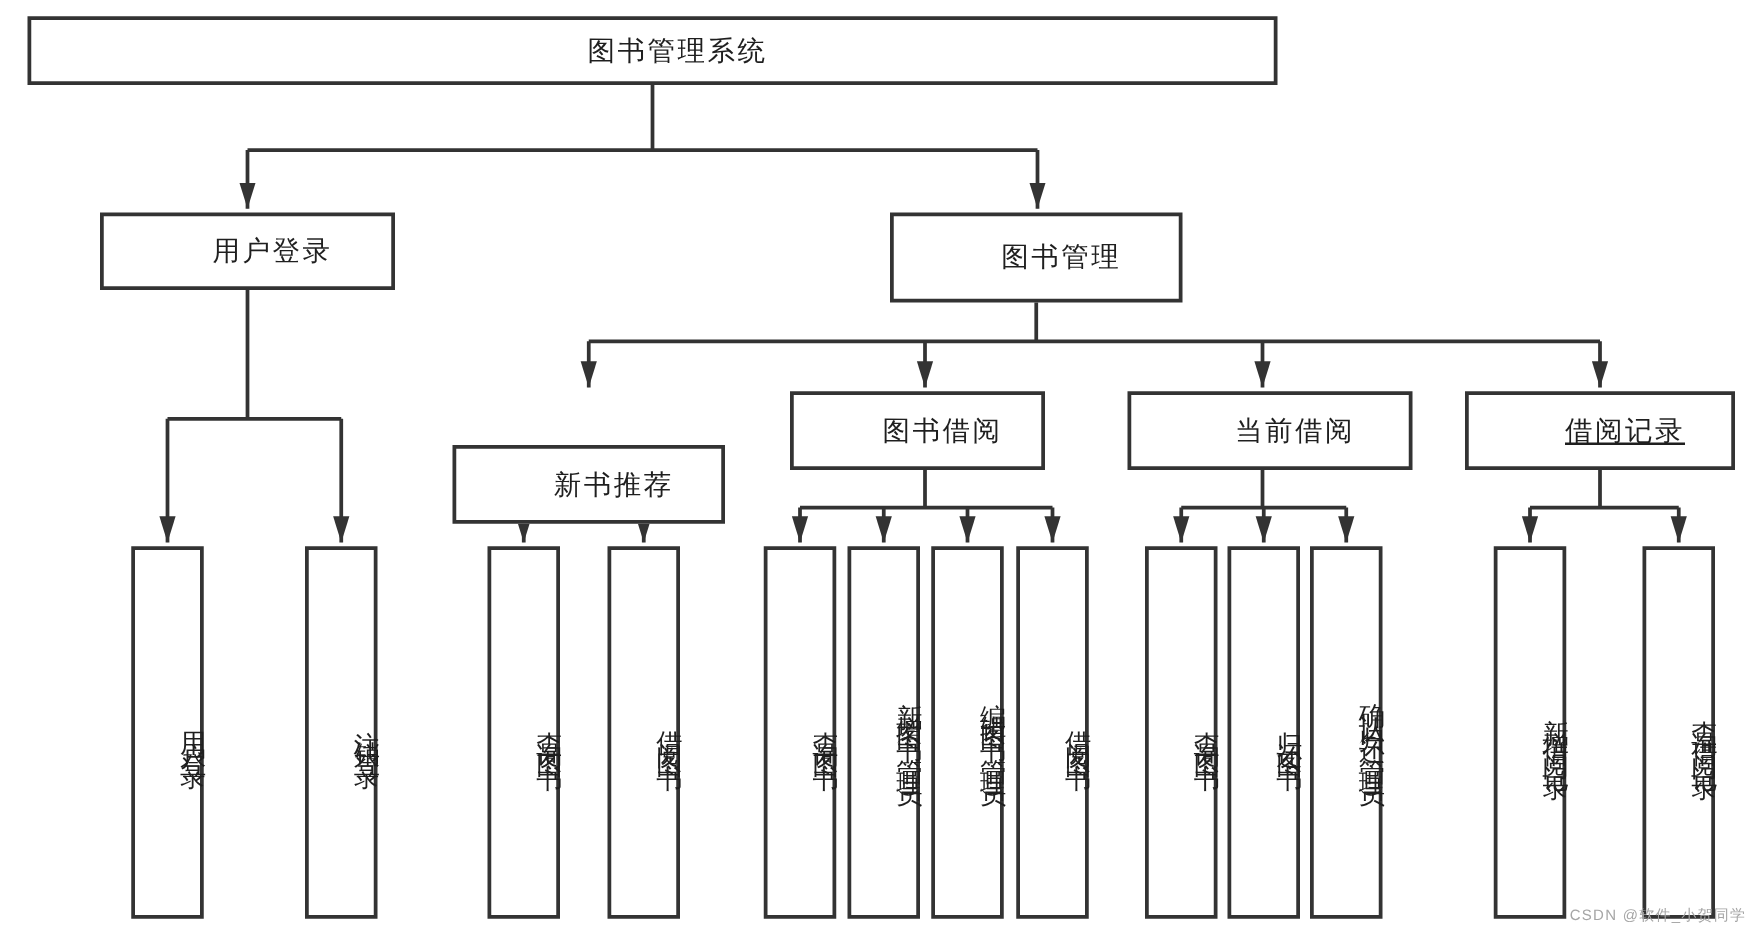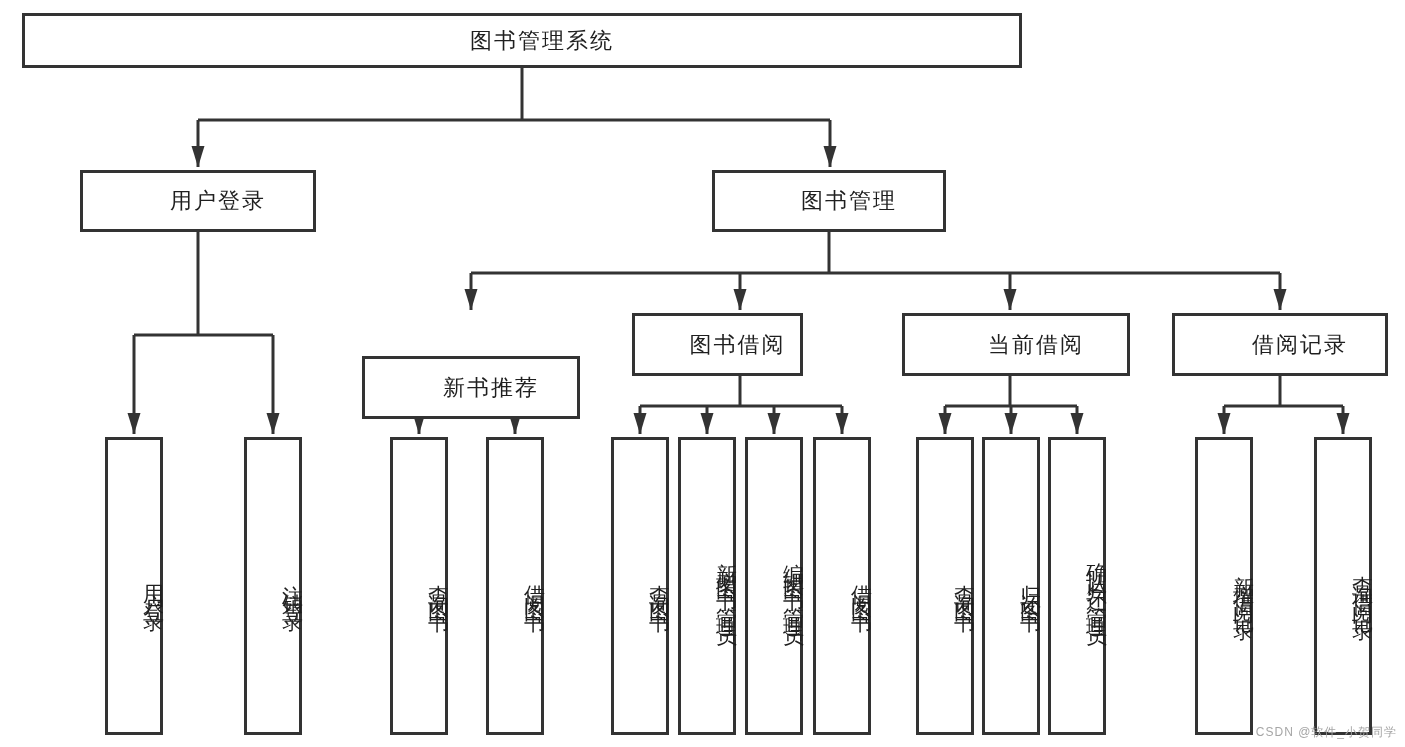--- a/index.html
+++ b/index.html
@@ -76,26 +76,26 @@
       <line x1="1280" y1="376" x2="1280" y2="406"></line>
       <line x1="1224" y1="406" x2="1343" y2="406"></line>
       <line x1="1224" y1="406" x2="1224" y2="434" marker-end="url(#ah)"></line>
       <line x1="1343" y1="406" x2="1343" y2="434" marker-end="url(#ah)"></line>
     </g>
   </svg>
 
   <div class="node hnode" style="left:22px; top:13px; width:1000px; height:55px;">图书管理系统</div>
 
   <div class="node hnode" style="left:80px; top:170px; width:236px; height:62px;">用户登录</div>
-  <div class="node hnode" style="left:712px; top:170px; width:234px; height:62px;">图书管理</div>
+  <div class="node hnode" style="left:712px; top:170px; width:234px; height:72px;">图书管理</div>
 
   <div class="node hnode" style="left:362px; top:313px; width:218px; height:63px;margin-top:43px;">新书推荐</div>
-  <div class="node hnode" style="left:632px; top:313px; width:171px; height:63px;">图书借阅</div>
+  <div class="node hnode" style="left:632px; top:313px; width:204px; height:63px;">图书借阅</div>
   <div class="node hnode" style="left:902px; top:313px; width:228px; height:63px;">当前借阅</div>
-  <div class="node hnode" style="left:1172px; top:313px; width:216px; height:63px;">借阅记录</div>
+  <div class="node hnode" style="left:1172px; top:313px; width:216px; height:63px;text-decoration:underline;">借阅记录</div>
 
   <div class="node vnode" style="left:105px; top:437px; width:58px; height:298px;">用户登录</div>
   <div class="node vnode" style="left:244px; top:437px; width:58px; height:298px;">注销登录</div>
 
   <div class="node vnode" style="left:390px; top:437px; width:58px; height:298px;">查询图书</div>
   <div class="node vnode" style="left:486px; top:437px; width:58px; height:298px;">借阅图书</div>
 
   <div class="node vnode" style="left:611px; top:437px; width:58px; height:298px;">查询图书</div>
   <div class="node vnode" style="left:678px; top:437px; width:58px; height:298px;">新增图书（管理员）</div>
   <div class="node vnode" style="left:745px; top:437px; width:58px; height:298px;">编辑图书（管理员）</div>

